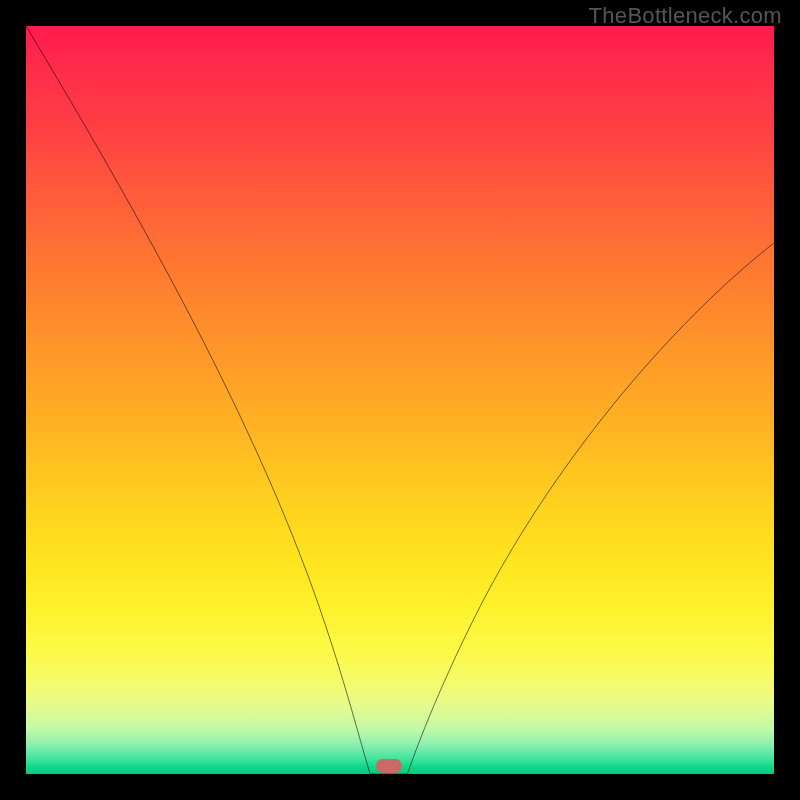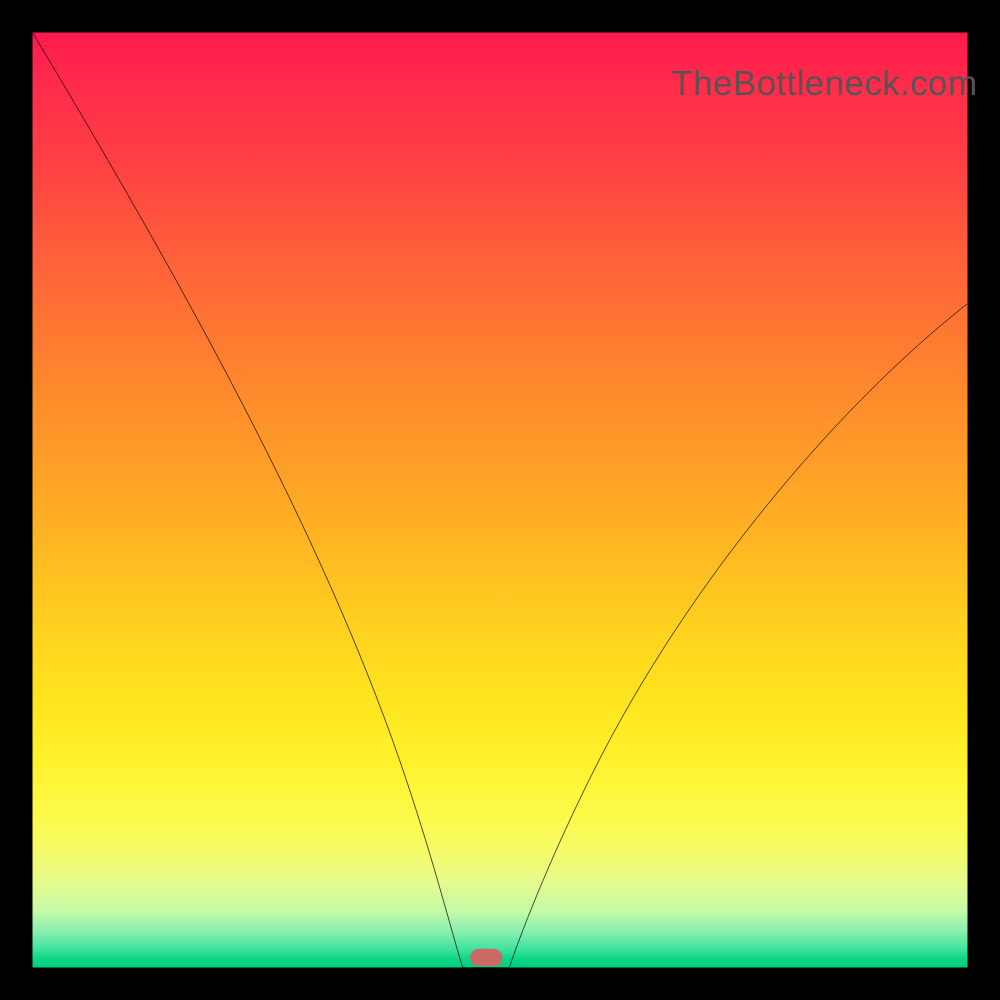--- a/index.html
+++ b/index.html
@@ -15,25 +15,24 @@
     position: relative;
     width: 800px;
     height: 800px;
     background: #000;
   }
   .watermark {
     position: absolute;
     top: 3px;
     right: 18px;
     color: #555;
-    font-size: 28px;
+    font-size: 22px;
     font-weight: 500;
     letter-spacing: 0.3px;
     z-index: 10;
-    margin-top: 48px;
   }
   .plot {
     position: absolute;
     left: 26px;
     top: 26px;
     width: 748px;
     height: 748px;
   }
   .gradient-bg {
     position: absolute;

